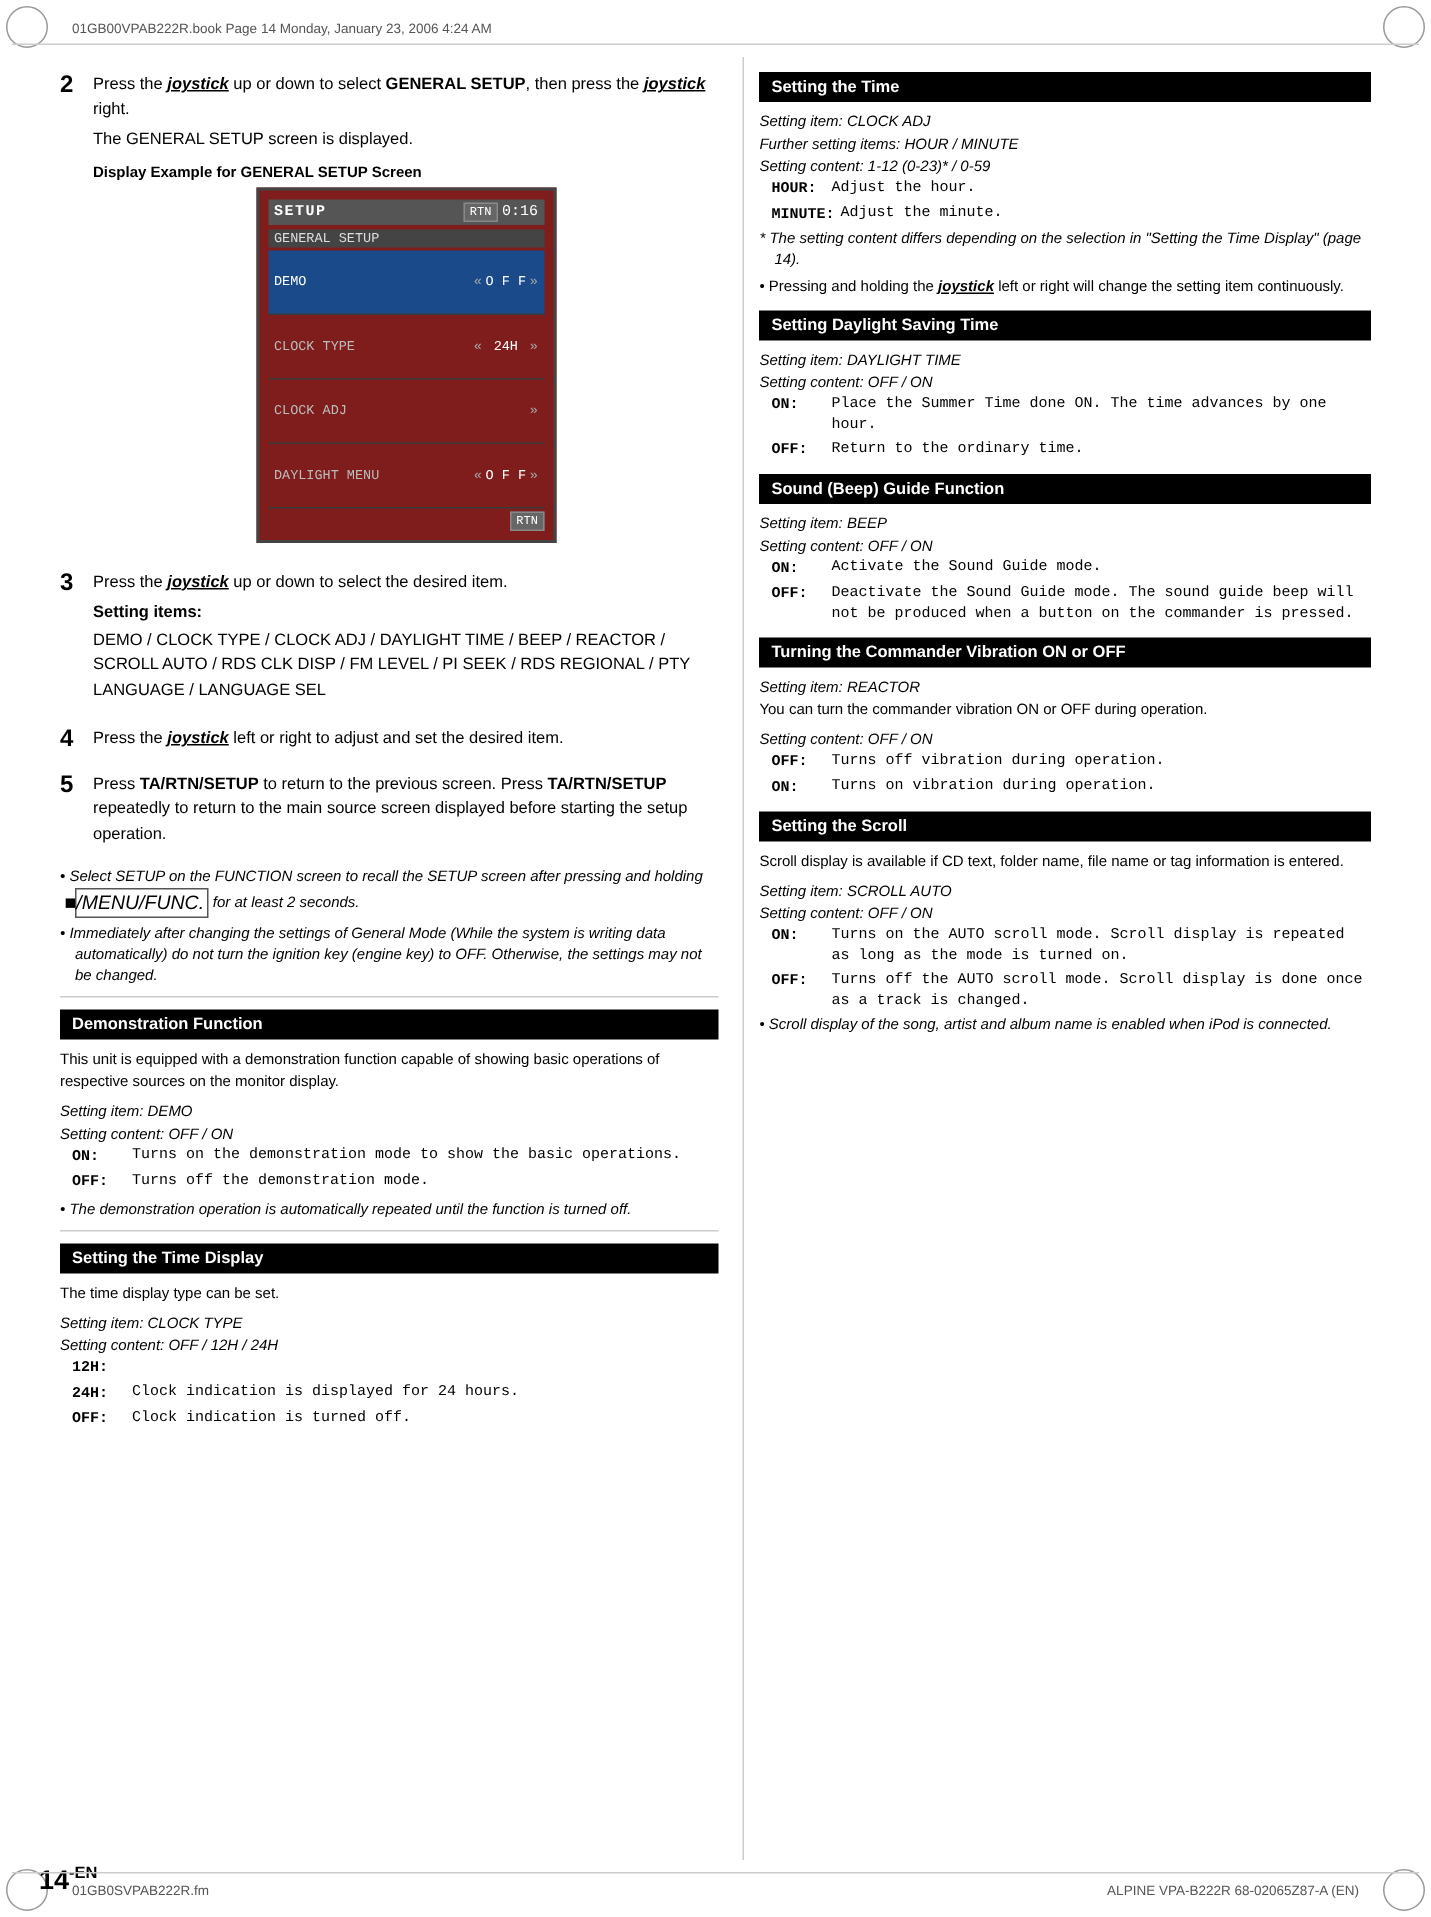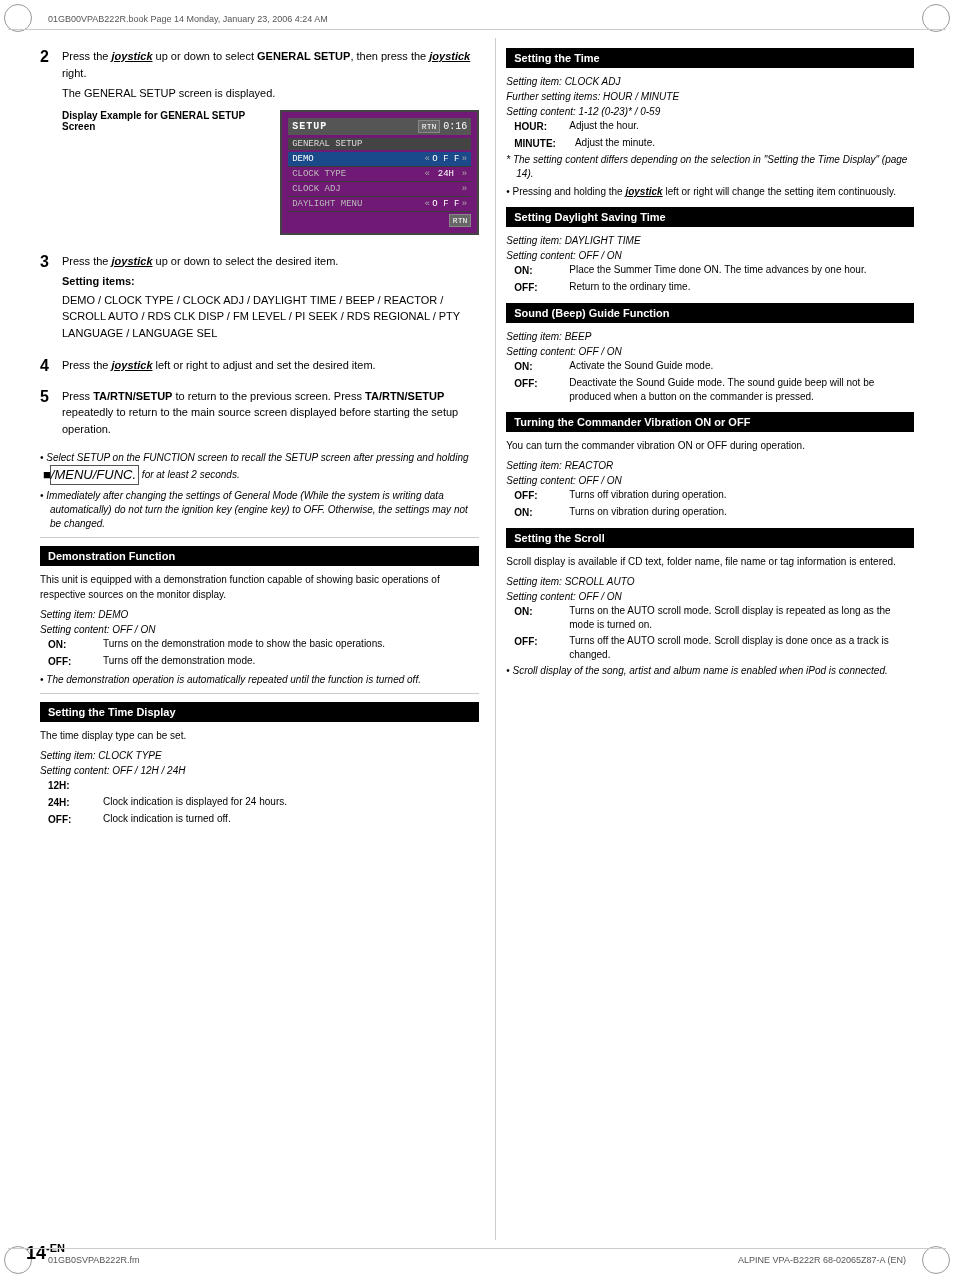--- a/index.html
+++ b/index.html
@@ -92,33 +92,33 @@
       margin-bottom: 4px;
     }
 
     .bold { font-weight: bold; }
     .underline { text-decoration: underline; font-style: italic; }
 
     
     .setup-screen-container {
       margin: 8px 0;
       display: flex;
-      flex-direction: row;
+      flex-direction: column;
       align-items: center;
     }
 
     .setup-screen-label {
       font-size: 10px;
       font-weight: bold;
       margin-bottom: 4px;
       align-self: flex-start;
     }
 
     .setup-screen {
-      background: #701a75;
+      background: #7f1d1d;
       border: 2px solid #444;
       width: 200px;
       padding: 6px;
       font-family: 'Courier New', monospace;
       color: #ccc;
     }
 
     .setup-title-row {
       display: flex;
       justify-content: space-between;
@@ -156,21 +156,21 @@
       color: #ddd;
       font-size: 9px;
       padding: 1px 4px;
       margin-bottom: 2px;
     }
 
     .setup-row {
       display: flex;
       justify-content: space-between;
       align-items: center;
-      padding: 2px 4px;
+      padding: 16px 4px;
       font-size: 9px;
       color: #bbb;
       border-bottom: 1px solid #3a3a3a;
     }
 
     .setup-row.selected {
       background: #1a4a8a;
       color: #fff;
     }
 
@@ -239,23 +239,24 @@
     .def-block {
       margin-bottom: 6px;
       font-size: 10px;
       line-height: 1.5;
     }
 
     .def-bold { font-weight: normal; font-style: italic; }
 
     .def-item {
       display: flex;
-      gap: 19px;
+      gap: 4px;
       margin-bottom: 2px;
       padding-left: 8px;
+      font-family: Liberation Mono, monospace;
     }
 
     .def-term {
       font-weight: bold;
       min-width: 36px;
     }
 
     .def-desc { flex: 1; line-height: 1.4; }
 
     .italic-note {
@@ -511,22 +512,22 @@
       <div class="def-item">
         <span class="def-term">OFF:</span>
         <span class="def-desc">Deactivate the Sound Guide mode. The sound guide beep will not be produced when a button on the commander is pressed.</span>
       </div>
     </div>
 
     <div class="section-header">
       <span>Turning the Commander Vibration ON or OFF</span>
     </div>
     <div class="def-block">
+      <p><span class="def-bold">Setting item: REACTOR</span></p>
       <p style="margin-bottom:5px;">You can turn the commander vibration ON or OFF during operation.</p>
-      <p><span class="def-bold">Setting item: REACTOR</span></p>
       <p><span class="def-bold">Setting content: OFF / ON</span></p>
       <div class="def-item">
         <span class="def-term">OFF:</span>
         <span class="def-desc">Turns off vibration during operation.</span>
       </div>
       <div class="def-item">
         <span class="def-term">ON:</span>
         <span class="def-desc">Turns on vibration during operation.</span>
       </div>
     </div>

